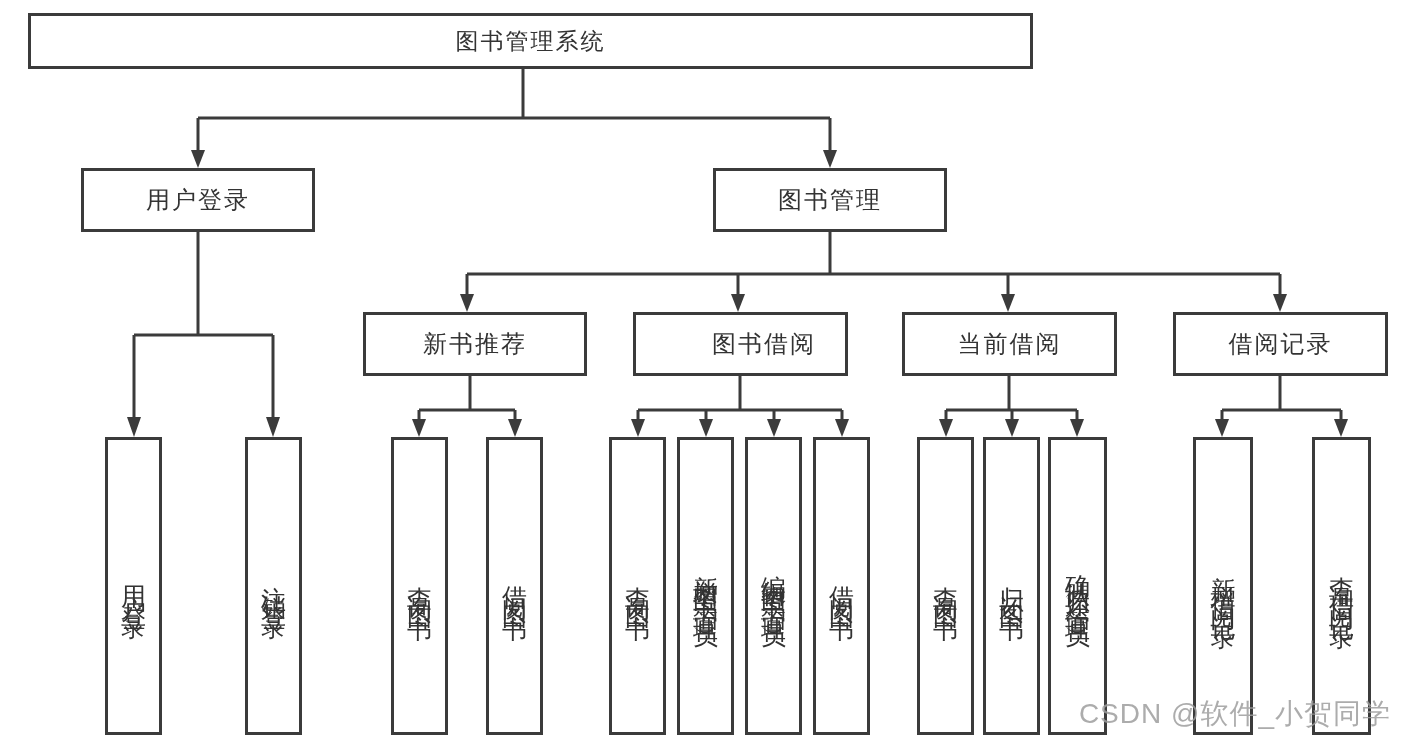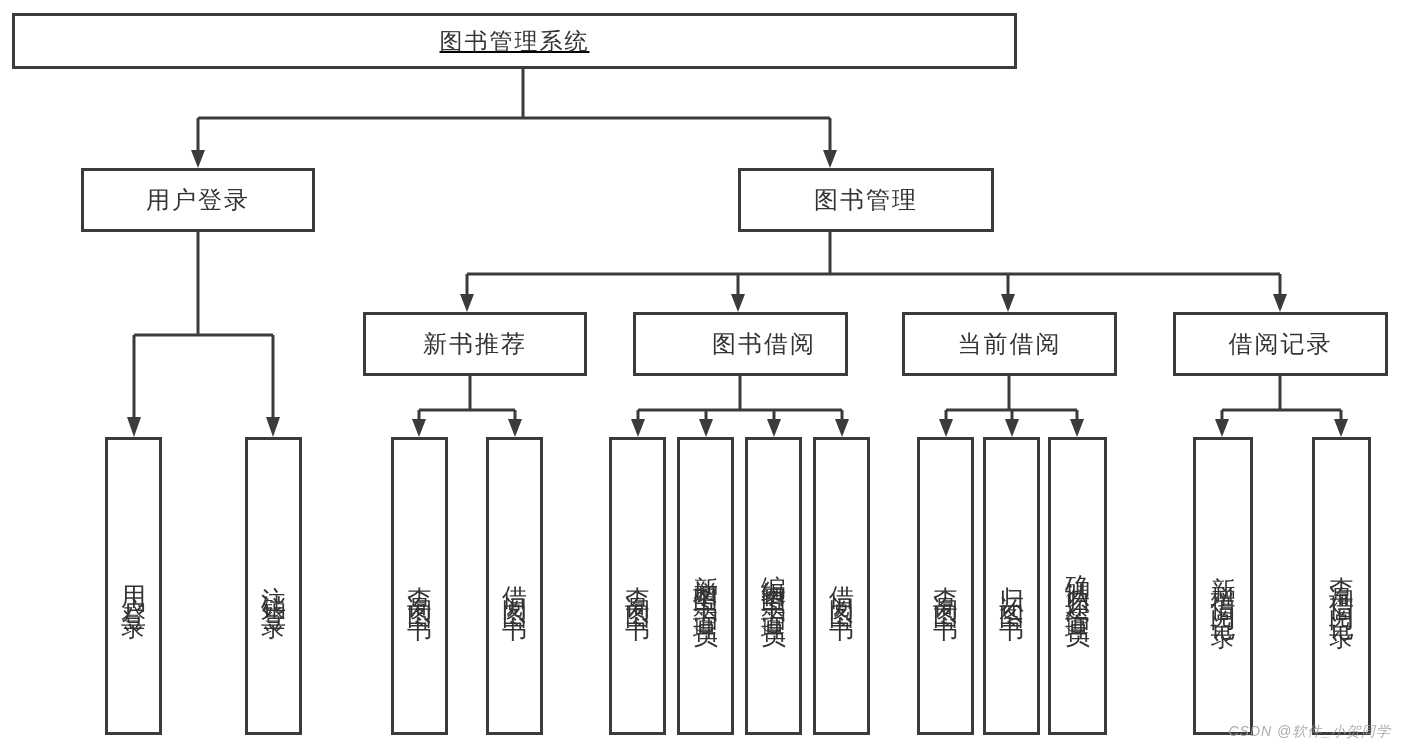--- a/index.html
+++ b/index.html
@@ -40,27 +40,26 @@
     text-orientation:mixed;
     color:#333333;
     font-size:25px;
     line-height:1;
     letter-spacing:10px;
     white-space:nowrap;
   }
   .leaf.tight span{letter-spacing:7px;}
   .watermark{
     position:absolute;
-    right:14px;bottom:6px;
-    font-size:14px;
+    right:14px;bottom:14px;
+    font-size:28px;
     color:rgba(158,158,158,0.85);
     letter-spacing:1px;
     z-index:5;
     pointer-events:none;
-    font-style:italic;
   }
 </style>
 </head>
 <body>
 
 <div class="canvas">
 
   <svg class="connectors" width="1405" height="747" viewBox="0 0 1405 747">
     <g stroke="#3b3b3b" stroke-width="3" fill="none">
 
@@ -120,28 +119,28 @@
       <polygon points="767,419 781,419 774,437"></polygon>
       <polygon points="835,419 849,419 842,437"></polygon>
       <polygon points="939,419 953,419 946,437"></polygon>
       <polygon points="1005,419 1019,419 1012,437"></polygon>
       <polygon points="1070,419 1084,419 1077,437"></polygon>
       <polygon points="1215,419 1229,419 1222,437"></polygon>
       <polygon points="1334,419 1348,419 1341,437"></polygon>
     </g>
   </svg>
 
-  <div class="box root-box" style="left:12px;top:13px;width:1005px;height:56px;text-decoration:underline;">
+  <div class="box root-box" style="left:28px;top:13px;width:1005px;height:56px;">
     <span>图书管理系统</span>
   </div>
 
   <div class="box" style="left:81px;top:168px;width:234px;height:64px;">
     <span>用户登录</span>
   </div>
-  <div class="box" style="left:738px;top:168px;width:256px;height:64px;">
+  <div class="box" style="left:713px;top:168px;width:234px;height:64px;">
     <span>图书管理</span>
   </div>
 
   <div class="box" style="left:363px;top:312px;width:224px;height:64px;">
     <span>新书推荐</span>
   </div>
   <div class="box" style="left:633px;top:312px;width:215px;height:64px;padding-left:47px;">
     <span>图书借阅</span>
   </div>
   <div class="box" style="left:902px;top:312px;width:215px;height:64px;">

